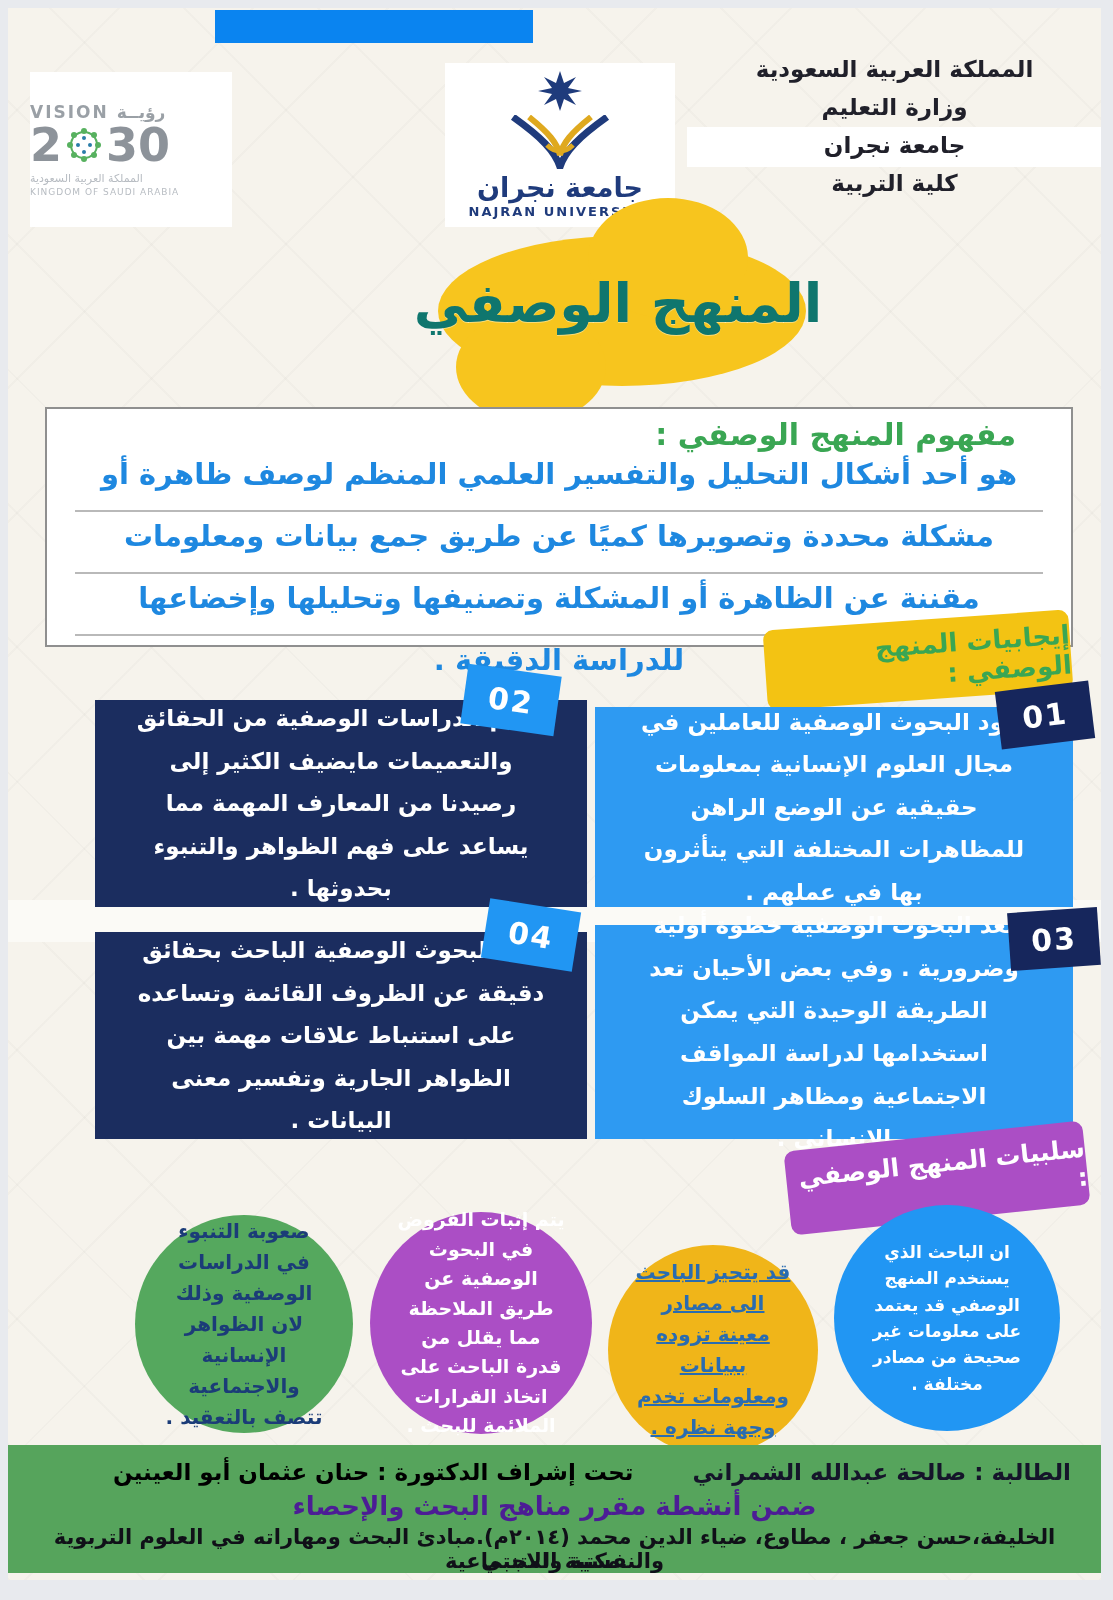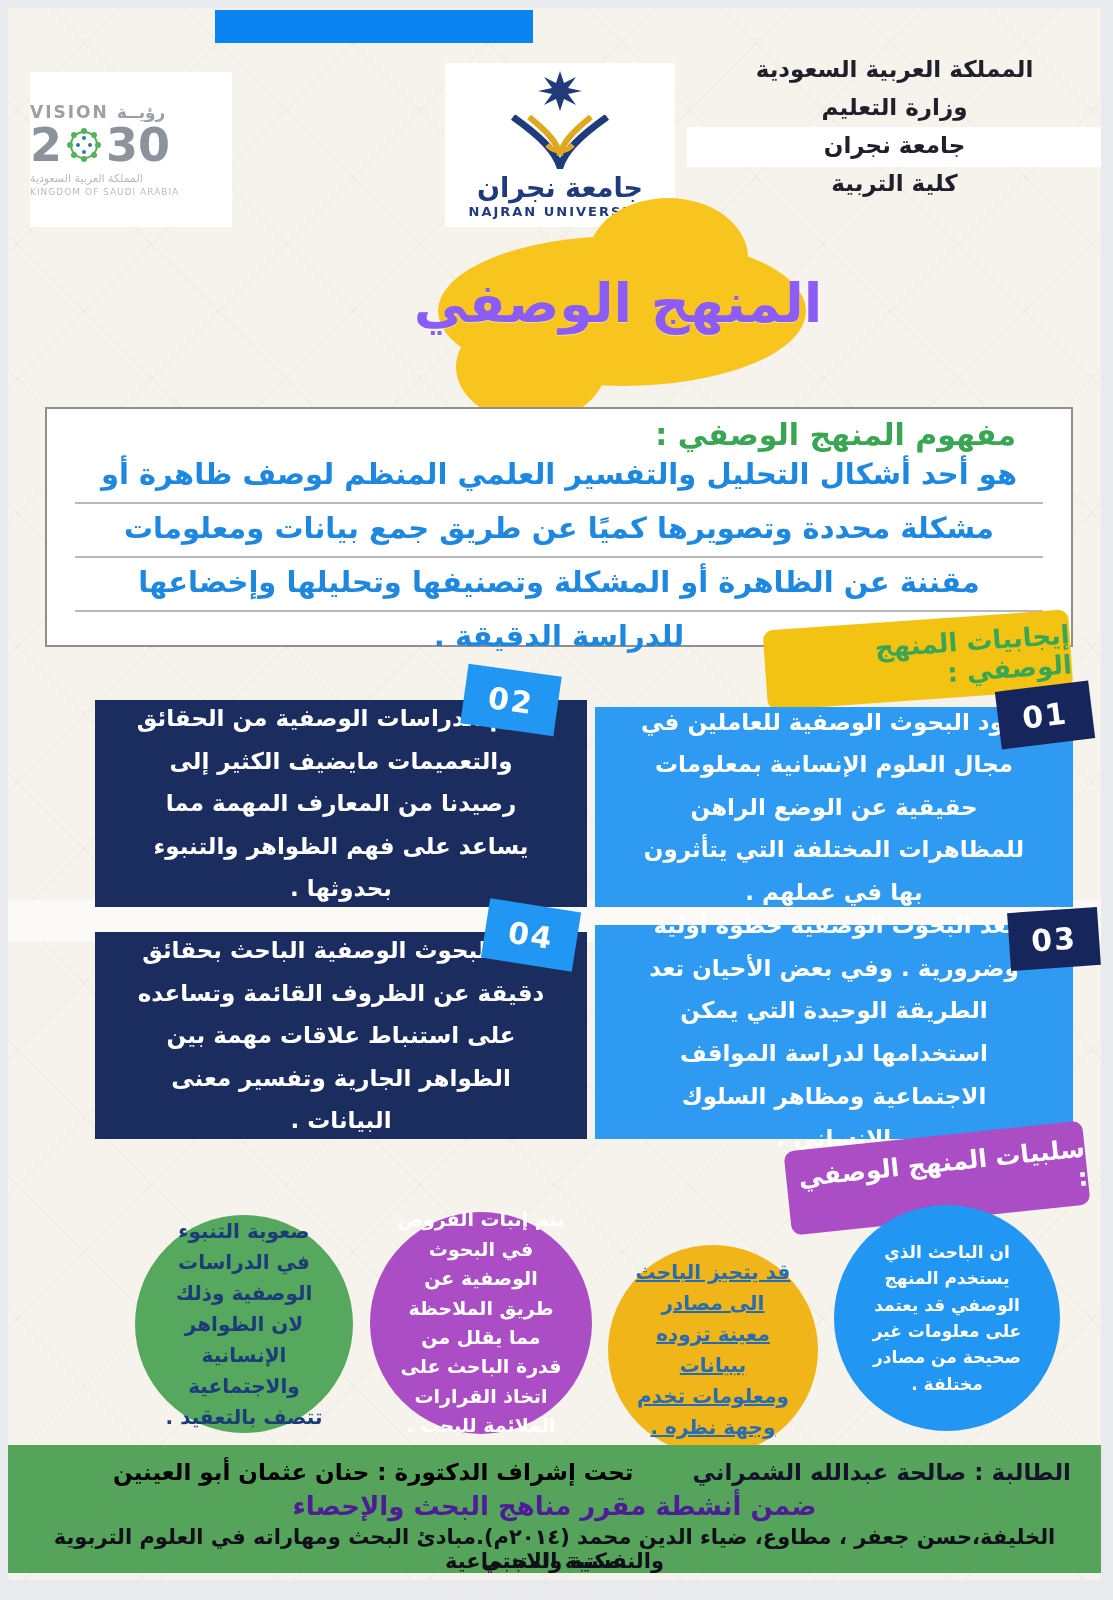--- a/index.html
+++ b/index.html
@@ -41,30 +41,30 @@
   .nu-box{left:437px;top:55px;width:230px;height:164px;background:#ffffff;
     display:flex;flex-direction:column;align-items:center;justify-content:center;}
   .nu-ar{font-size:27px;font-weight:800;color:#1f3b7c;direction:rtl;line-height:1.1;}
   .nu-en{font-size:13px;font-weight:bold;letter-spacing:2px;color:#1f3b7c;margin-top:2px;}
 
   
   .cloud{left:430px;top:228px;width:368px;height:150px;background:#f7c51e;border-radius:50%;}
   .cloud::before{content:"";position:absolute;left:150px;top:-38px;width:160px;height:120px;background:#f7c51e;border-radius:50%;}
   .cloud::after{content:"";position:absolute;left:18px;top:76px;width:150px;height:110px;background:#f7c51e;border-radius:50%;}
   .main-title{left:290px;top:264px;width:640px;text-align:center;direction:rtl;
-    font-size:54px;font-weight:800;color:#8b5cf6;text-shadow:0 1px 0 rgba(255,255,255,.4);}
+    font-size:54px;font-weight:800;color:#0f766e;text-shadow:0 1px 0 rgba(255,255,255,.4);}
 
   
   .def-box{left:37px;top:399px;width:1028px;height:240px;background:#ffffff;
     border:2px solid #8f8f8f;box-sizing:border-box;direction:rtl;}
   .def-heading{font-size:30px;font-weight:800;color:#3aa653;text-align:right;
     padding:8px 55px 2px 0;}
   .def-lines{padding:0 28px;}
   .def-line{font-size:29px;font-weight:800;color:#1e88e0;text-align:center;
-    line-height:40px;padding-bottom:8px;margin-bottom:4px;border-bottom:2px solid #b9b9b9;}
+    line-height:40px;padding-bottom:16px;margin-bottom:4px;border-bottom:2px solid #b9b9b9;}
   .def-line.last{border-bottom:none;}
 
   
   .pos-badge{left:757px;top:612px;width:306px;height:80px;background:#f3c313;border-radius:10px;
     transform:rotate(-4deg);display:flex;align-items:center;justify-content:center;
     font-size:26px;font-weight:800;color:#3aa653;direction:rtl;}
   .neg-badge{left:779px;top:1128px;width:300px;height:84px;background:#ab4ec5;border-radius:10px;
     transform:rotate(-6deg);display:flex;align-items:center;justify-content:center;
     font-size:25px;font-weight:800;color:#ffffff;direction:rtl;}
 

